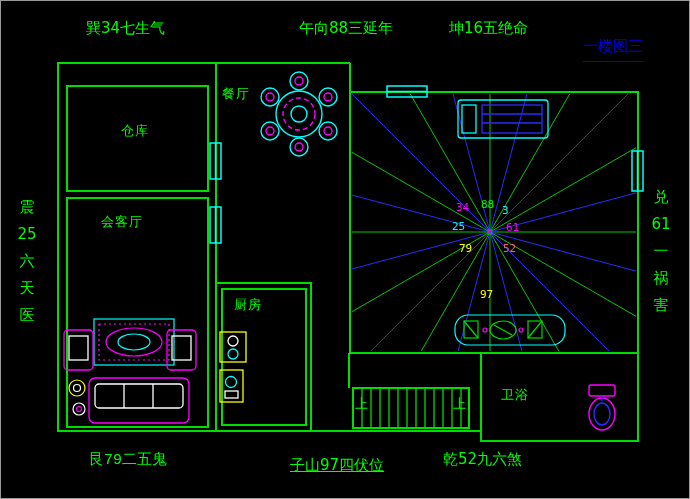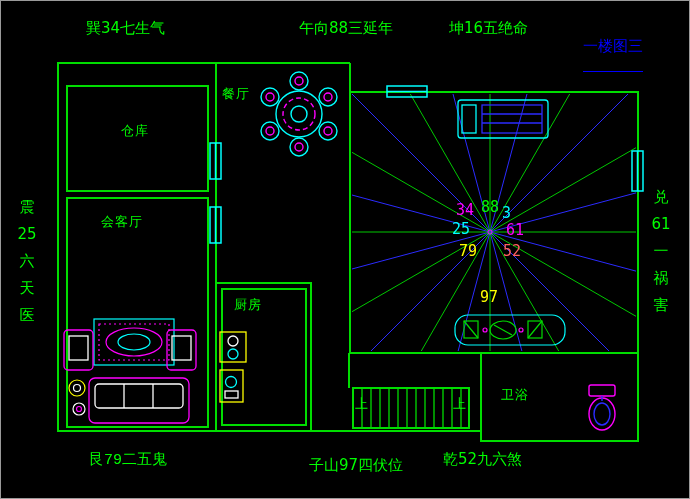--- a/index.html
+++ b/index.html
@@ -22,25 +22,25 @@
   .lbl {
     position:absolute; z-index:3;
     color: var(--text-green, #00ff00);
     font-size:15px; line-height:1.2; white-space:pre-line;
   }
   .room-lbl { font-size:13px; letter-spacing:1px; }
   .small-lbl { font-size:13px; }
   .title-lbl {
     color: var(--title-blue, #0000ff);
     border-bottom:1px solid var(--title-blue, #0000ff);
-    padding-bottom:16px; font-size:15px;
+    padding-bottom:6px; font-size:15px;
   }
   .v { width:28px; text-align:center; line-height:27px; }
   .compass-num {
-    position:absolute; z-index:3; font-size:15px;
+    position:absolute; z-index:3; font-size:11px;
     font-family:"DejaVu Sans Mono", monospace;
   }
 </style>
 </head>
 <body>
 
 <div class="canvas">
 
   <svg class="plan-svg" width="690" height="499" viewBox="0 0 690 499">
     <defs>
@@ -222,21 +222,21 @@
 25
 六
 天
 医</div>
   <div class="lbl v" style="left:646px; top:183px;">兑
 61
 一
 祸
 害</div>
   <div class="lbl" style="left:88px; top:451px;font-family:Liberation Mono, monospace;">艮79二五鬼</div>
-  <div class="lbl" style="left:308px; top:455px;">子山97四伏位</div>
+  <div class="lbl" style="left:289px; top:455px;text-decoration:underline;">子山97四伏位</div>
   <div class="lbl" style="left:442px; top:449px;">乾52九六煞</div>
 
   <div class="lbl room-lbl" style="left:120px; top:122px;font-family:Liberation Serif, serif;">仓库</div>
   <div class="lbl room-lbl" style="left:221px; top:85px;">餐厅</div>
   <div class="lbl room-lbl" style="left:100px; top:213px;">会客厅</div>
   <div class="lbl room-lbl" style="left:233px; top:296px;">厨房</div>
   <div class="lbl room-lbl" style="left:500px; top:386px;">卫浴</div>
 
   <div class="lbl small-lbl" style="left:354px; top:395px;">上</div>
   <div class="lbl small-lbl" style="left:452px; top:395px;">上</div>

